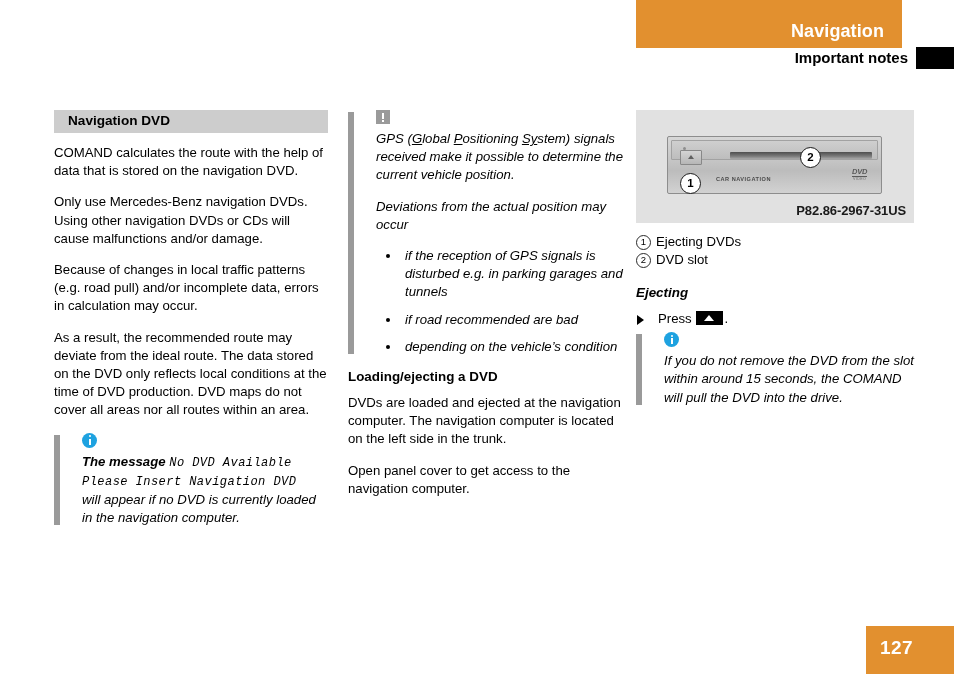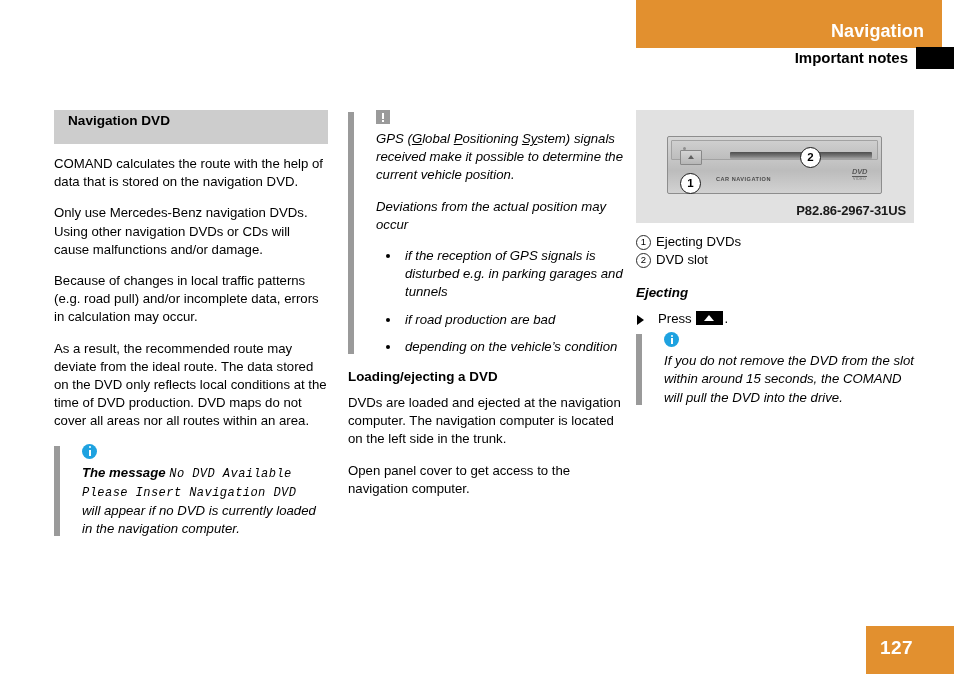--- a/index.html
+++ b/index.html
@@ -18,21 +18,20 @@
   }
 
   
   .header-band {
     position: absolute;
     left: 636px;
     top: 0;
     width: 266px;
     height: 48px;
     background: #e2902f;
-    padding-left: 40px;
   }
   .header-band-title {
     position: absolute;
     right: 18px;
     bottom: 6px;
     font-size: 18px;
     font-weight: bold;
     color: #ffffff;
     letter-spacing: 0.1px;
     white-space: nowrap;
@@ -69,21 +68,21 @@
   p.para {
     margin: 0 0 13px 0;
   }
   p.para.tight { margin-bottom: 0; }
 
   
   .section-band {
     background: #cdcdcd;
     font-size: 13.6px;
     font-weight: bold;
-    padding: 3px 0 15px 14px;
+    padding: 3px 0 4px 14px;
     margin: 0 0 11px 0;
     line-height: 16px;
   }
 
   .sub-head {
     font-size: 13.4px;
     font-weight: bold;
     margin: 0 0 9px 0;
     line-height: 17px;
   }
@@ -443,21 +442,21 @@
 <div class="col col-2">
 
   <div class="noted">
     <div class="noted-icon-row">
       <span class="icon-warn"></span>
     </div>
     <p class="para"><span>GPS (</span><u>G</u><span>lobal </span><u>P</u><span>ositioning </span><u>Sy</u><span>stem) signals received make it possible to determine the current vehicle position.</span></p>
     <p class="para">Deviations from the actual position may occur</p>
     <ul class="bullets">
       <li>if the reception of GPS signals is disturbed e.g. in parking garages and tunnels</li>
-      <li>if road production are bad</li>
+      <li>if road recommended are bad</li>
       <li>depending on the vehicle’s condition</li>
     </ul>
   </div>
 
   <div class="sub-head">Loading/ejecting a DVD</div>
 
   <p class="para">DVDs are loaded and ejected at the navigation computer. The navigation computer is located on the left side in the trunk.</p>
   <p class="para">Open panel cover to get access to the navigation computer.</p>
 
 </div>

